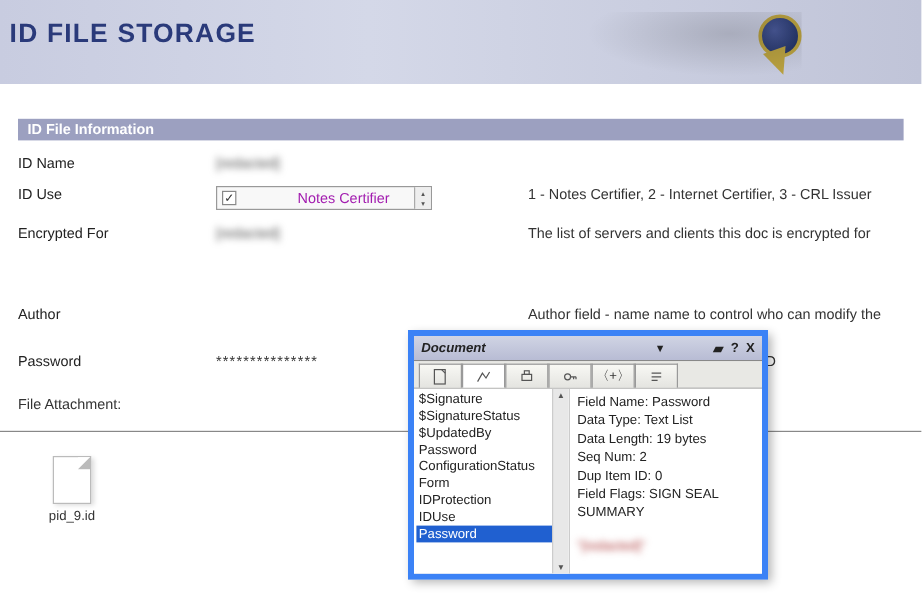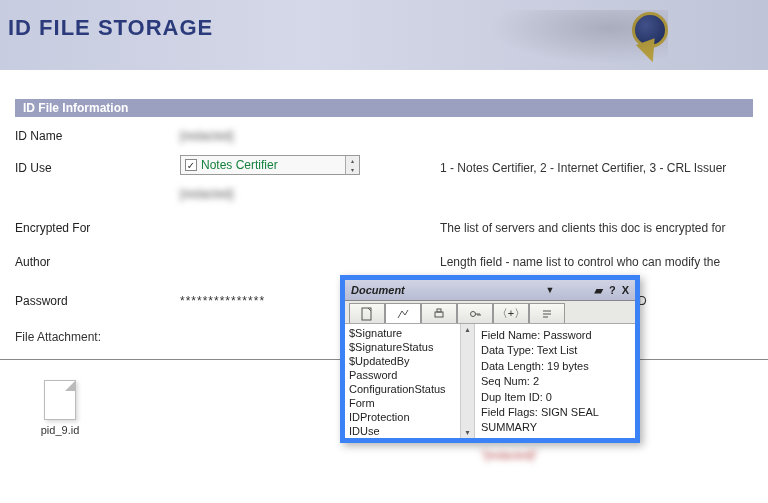--- a/index.html
+++ b/index.html
@@ -68,21 +68,21 @@
     font-size: 12px;
     padding: 2px 8px;
     margin-top: 25px;
   }
   .content {
     padding: 4px 15px;
   }
   .row {
     display: flex;
     margin-top: 12px;
-    align-items: flex-end;
+    align-items: flex-start;
     font-size: 12px;
   }
   .lbl {
     width: 165px;
     color: #222;
   }
   .val {
     width: 250px;
     color: #555;
     filter: blur(3px);
@@ -107,21 +107,21 @@
     width: 12px; height: 12px;
     border: 1px solid #888;
     background: #fff;
     margin-right: 4px;
     display: flex;
     align-items: center;
     justify-content: center;
     font-size: 10px;
     color: #333;
   }
-  .select-box .txt { color: #15803d; }
+  .select-box .txt { color: #a21caf; margin-left: 47px; }
   .select-box .spin {
     position: absolute;
     right: 0; top: 0;
     width: 14px; height: 100%;
     display: flex;
     flex-direction: column;
   }
   .select-box .spin div {
     flex: 1;
     font-size: 6px;
@@ -221,21 +221,21 @@
     justify-content: center;
     font-size: 11px;
     color: #333;
   }
   .ptab.active {
     background: #fff;
   }
   .panel-body {
     display: flex;
     background: #fff;
-    height: 114px;
+    height: 154px;
   }
   .field-list {
     width: 130px;
     border-right: 1px solid #ccc;
     overflow: hidden;
     position: relative;
   }
   .field-list-items {
     padding: 2px;
   }
@@ -310,21 +310,21 @@
 
   <div class="row">
     <div class="lbl">Encrypted For</div>
     <div class="val" style="height:48px;">[redacted]</div>
     <div class="desc">The list of servers and clients this doc is encrypted for</div>
   </div>
 
   <div class="row" style="margin-top:20px;">
     <div class="lbl">Author</div>
     <div style="width:250px;"></div>
-    <div class="desc">Length field - name list to control who can modify the</div>
+    <div class="desc">Author field - name name to control who can modify the</div>
   </div>
 
   <div class="row" style="margin-top:25px;">
     <div class="lbl">Password</div>
     <div style="width:250px; letter-spacing:1px;">***************</div>
     <div class="desc" style="padding-left:180px;">lock ID</div>
   </div>
 </div>
 
 <div class="file-attach" style="margin-top:18px;">File Attachment:</div>

